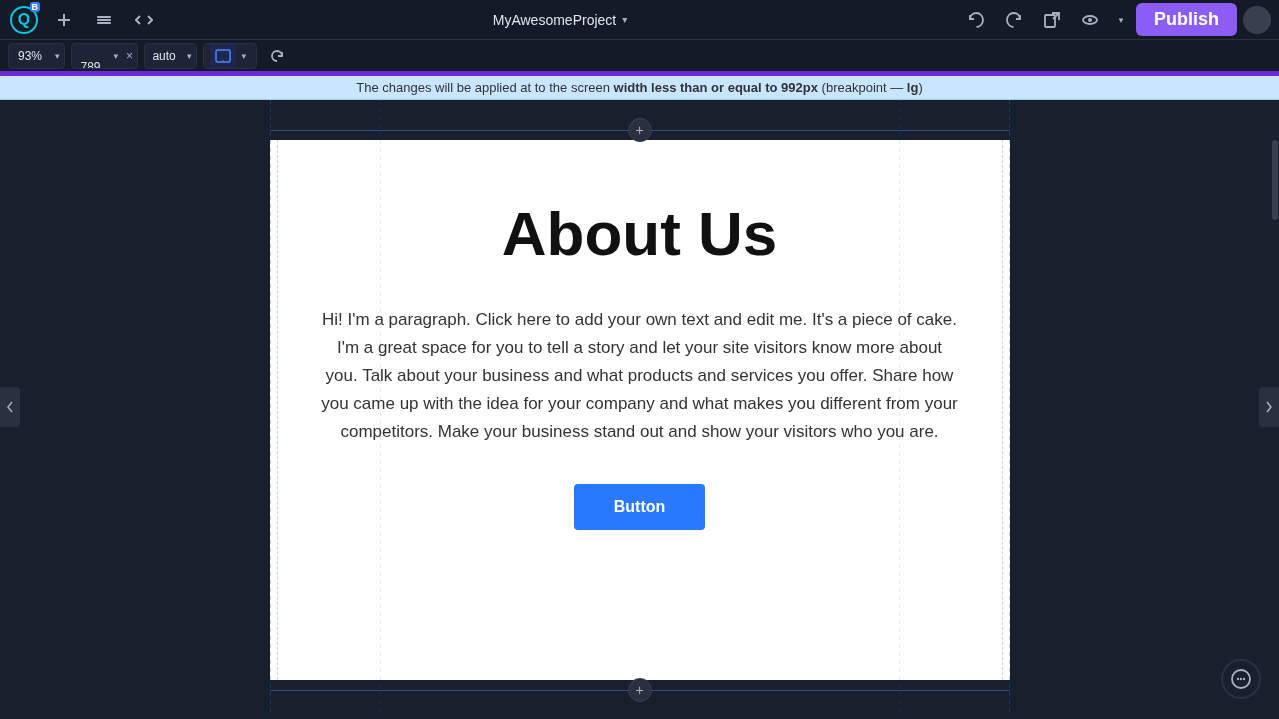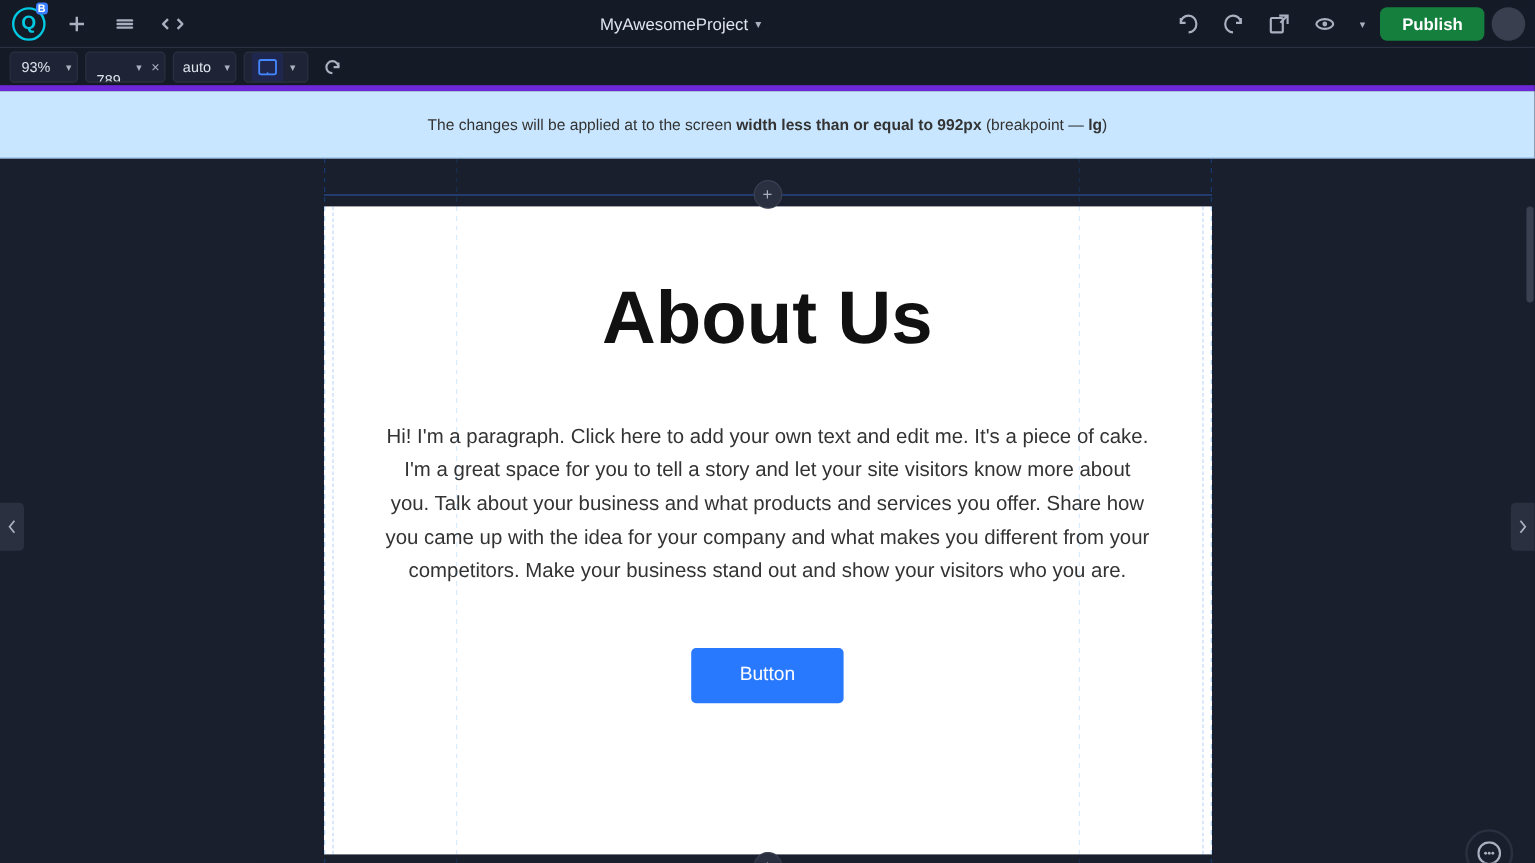--- a/index.html
+++ b/index.html
@@ -102,24 +102,24 @@
       color: #aab0c0;
     }
 
     
     .toolbar-right {
       display: flex;
       align-items: center;
       gap: 6px;
     }
     .publish-btn {
-      background: #15803d;
+      background: #8b5cf6;
       border: none;
       color: white;
-      font-size: 14px;
+      font-size: 18px;
       font-weight: 600;
       padding: 6px 18px;
       border-radius: 6px;
       cursor: pointer;
     }
     .avatar {
       width: 28px;
       height: 28px;
       border-radius: 50%;
       background: #3a3f50;
@@ -202,21 +202,21 @@
       justify-content: center;
       font-size: 14px;
     }
 
     
     .breakpoint-banner {
       background: #c8e6ff;
       color: #333;
       text-align: center;
       font-size: 13px;
-      padding: 20px 0;
+      padding: 4px 0;
       border-bottom: 1px solid #a0c8f0;
       position: relative;
       z-index: 100;
     }
     .breakpoint-banner strong { font-weight: 700; }
 
     
     .canvas-area {
       position: relative;
       background: #1a1f2e;
@@ -326,21 +326,21 @@
     
     .canvas-page {
       width: 740px;
       background: white;
       min-height: 540px;
       position: relative;
       padding: 60px 40px;
       display: flex;
       flex-direction: column;
       align-items: center;
-      gap: 40px;
+      gap: 28px;
     }
     
     .canvas-page::before {
       content: '';
       position: absolute;
       top: 0; bottom: 0;
       left: 7px;
       width: 0;
       border-left: 1px dashed rgba(0,100,255,0.25);
     }
@@ -372,21 +372,21 @@
       max-width: 640px;
     }
 
     
     .about-us-button {
       background: #2979ff;
       color: white;
       border: none;
       padding: 14px 40px;
       font-size: 16px;
-      font-weight: 400;
+      font-weight: 700;
       border-radius: 4px;
       cursor: pointer;
       margin-top: 10px;
     }
 
     
     .chat-btn {
       position: absolute;
       bottom: 14px;
       right: 18px;

